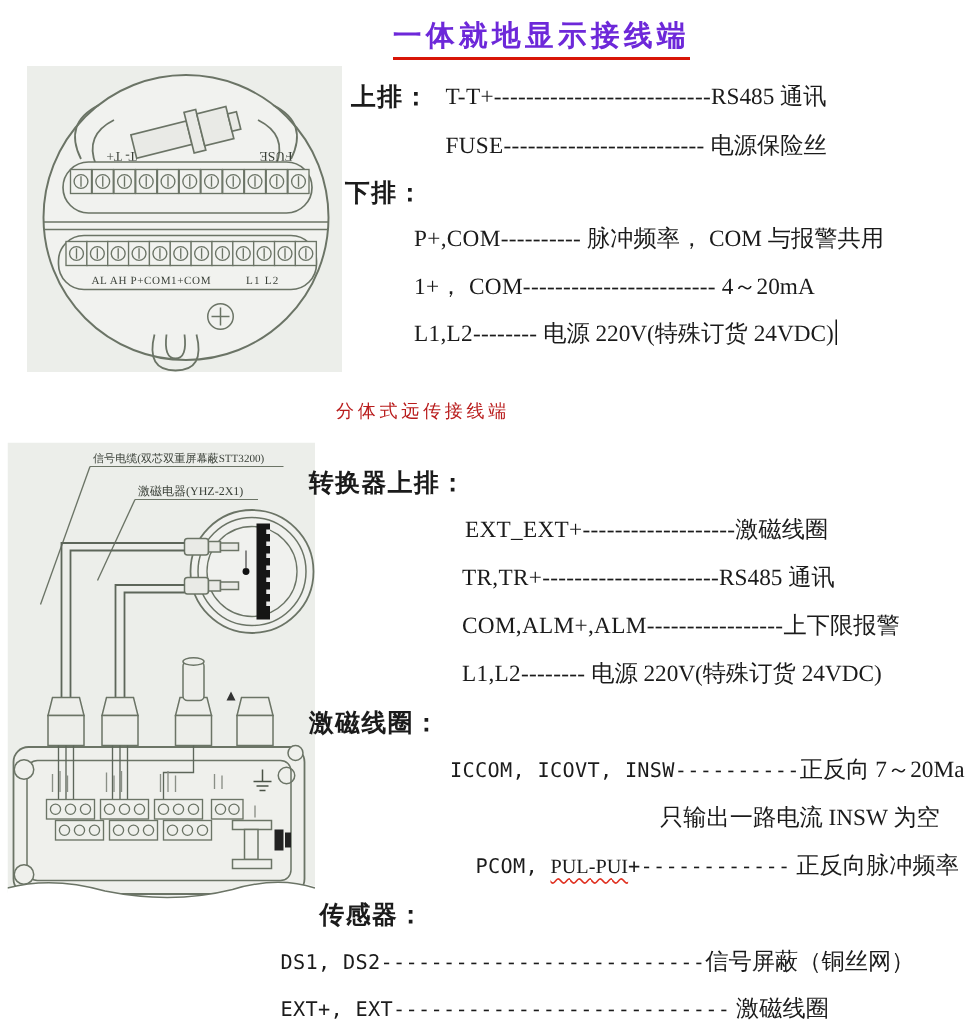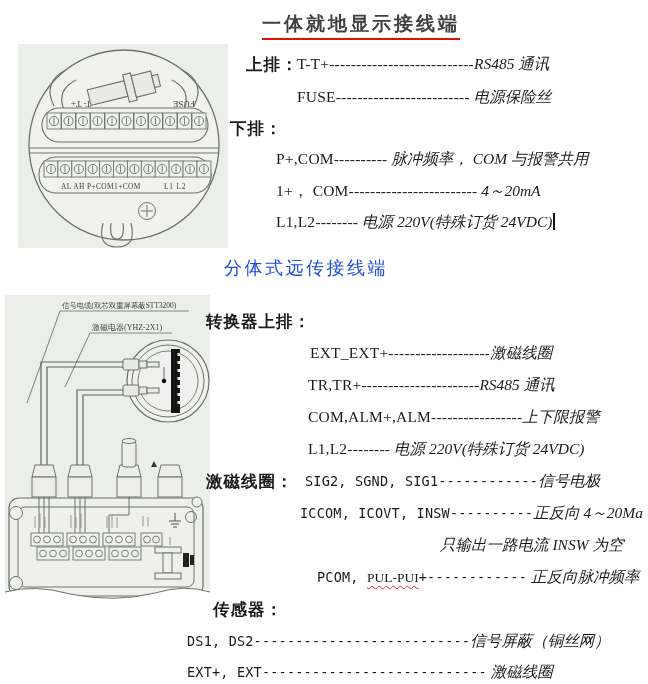--- a/index.html
+++ b/index.html
@@ -3,34 +3,34 @@
 <meta charset="utf-8">
 <style>
   html,body{margin:0;padding:0;}
   body{
     width:648px;height:684px;position:relative;overflow:hidden;
     background:#ffffff;color:#1b1b1b;
     font-family:"Liberation Serif","DejaVu Serif",serif;
   }
   .title{
     position:absolute;left:262px;top:11px;
-    font-size:19px;font-weight:bold;color:#404040;
+    font-size:19px;font-weight:bold;color:#6d28d9;
     letter-spacing:3px;border-bottom:2px solid #d81507;padding-bottom:1px;
     white-space:nowrap;
   }
   .subtitle{
-    position:absolute;left:224px;top:256px;
-    font-size:18px;letter-spacing:2.5px;color:#1d4ed8;white-space:nowrap;
+    position:absolute;left:224px;top:266px;
+    font-size:12px;letter-spacing:2.5px;color:#b91c1c;white-space:nowrap;
   }
   .row{position:absolute;left:0;width:648px;height:24px;font-size:16px;white-space:nowrap;}
   .row .lbl{position:absolute;top:0;font-weight:bold;font-size:16.5px;letter-spacing:1px;}
   .row .content{position:absolute;top:0;}
   .terms{font-size:15.5px;letter-spacing:.2px;}
   .mono .terms, .monoterms{font-family:"DejaVu Sans Mono","Liberation Mono",monospace;font-size:13.5px;}
-  .desc{font-size:15.5px;font-style:italic;}
+  .desc{font-size:15.5px;}
   .wavy{
     font-family:Liberation Serif, serif;font-size:13.5px;
     text-decoration:underline wavy #e03020 1px;text-underline-offset:3px;
   }
   .cursor{
     display:inline-block;width:1.5px;height:17px;background:#111;
     vertical-align:-3px;margin-left:1px;
   }
   .diagram{position:absolute;}
   svg text{fill:#3a4038;}
@@ -227,21 +227,21 @@
     <rect x="178" y="258" width="6" height="14" fill="#222"></rect>
     <rect x="185" y="260" width="4" height="10" fill="#222"></rect>
   </g>
 
   <path d="M0 297 Q30 289 65 299 Q110 308 150 298 Q180 289 205 297 L205 317 L0 317 Z" fill="#ffffff"></path>
   <path d="M0 297 Q30 289 65 299 Q110 308 150 298 Q180 289 205 297" stroke="#6b7466" stroke-width="1" fill="none"></path>
 </svg>
 </div>
 
 <div class="row" style="top:54px">
-  <span class="lbl" style="left:246px">上排：</span>
+  <span class="lbl" style="left:234px">上排：</span>
   <span class="content" style="left:297px"><span class="terms">T-T+---------------------------</span><span class="desc">RS485 通讯</span></span>
 </div>
 <div class="row" style="top:87px">
   <span class="lbl" style="left:230px"></span>
   <span class="content" style="left:297px"><span class="terms">FUSE-------------------------</span><span class="desc"> 电源保险丝</span></span>
 </div>
 <div class="row" style="top:118px">
   <span class="lbl" style="left:230px">下排：</span>
 </div>
 <div class="row" style="top:149px">
@@ -273,25 +273,24 @@
 <div class="row" style="top:407px">
   <span class="lbl" style="left:206px"></span>
   <span class="content" style="left:308px"><span class="terms">COM,ALM+,ALM-----------------</span><span class="desc">上下限报警</span></span>
 </div>
 <div class="row" style="top:439px">
   <span class="lbl" style="left:206px"></span>
   <span class="content" style="left:308px"><span class="terms">L1,L2--------</span><span class="desc"> 电源 220V(特殊订货 24VDC)</span></span>
 </div>
 <div class="row mono" style="top:471px">
   <span class="lbl" style="left:206px">激磁线圈：</span>
-  <span class="content" style="left:305px"><span class="terms">SIG2, SGND, SIG1------------</span><span class="desc">信号电极</span></span>
 </div>
 <div class="row mono" style="top:503px">
   <span class="lbl" style="left:206px"></span>
-  <span class="content" style="left:300px"><span class="terms">ICCOM, ICOVT, INSW----------</span><span class="desc">正反向 4～20Ma</span></span>
+  <span class="content" style="left:300px"><span class="terms">ICCOM, ICOVT, INSW----------</span><span class="desc">正反向 7～20Ma</span></span>
 </div>
 <div class="row mono" style="top:535px">
   <span class="content" style="left:440px"><span class="desc">只输出一路电流 INSW 为空</span></span>
 </div>
 <div class="row mono" style="top:567px">
   <span class="content" style="left:317px"><span class="terms">PCOM, </span><span class="wavy">PUL-PUI</span><span class="terms">+------------</span><span class="desc"> 正反向脉冲频率</span></span>
 </div>
 <div class="row mono" style="top:599px">
   <span class="lbl" style="left:213px">传感器：</span>
 </div>

